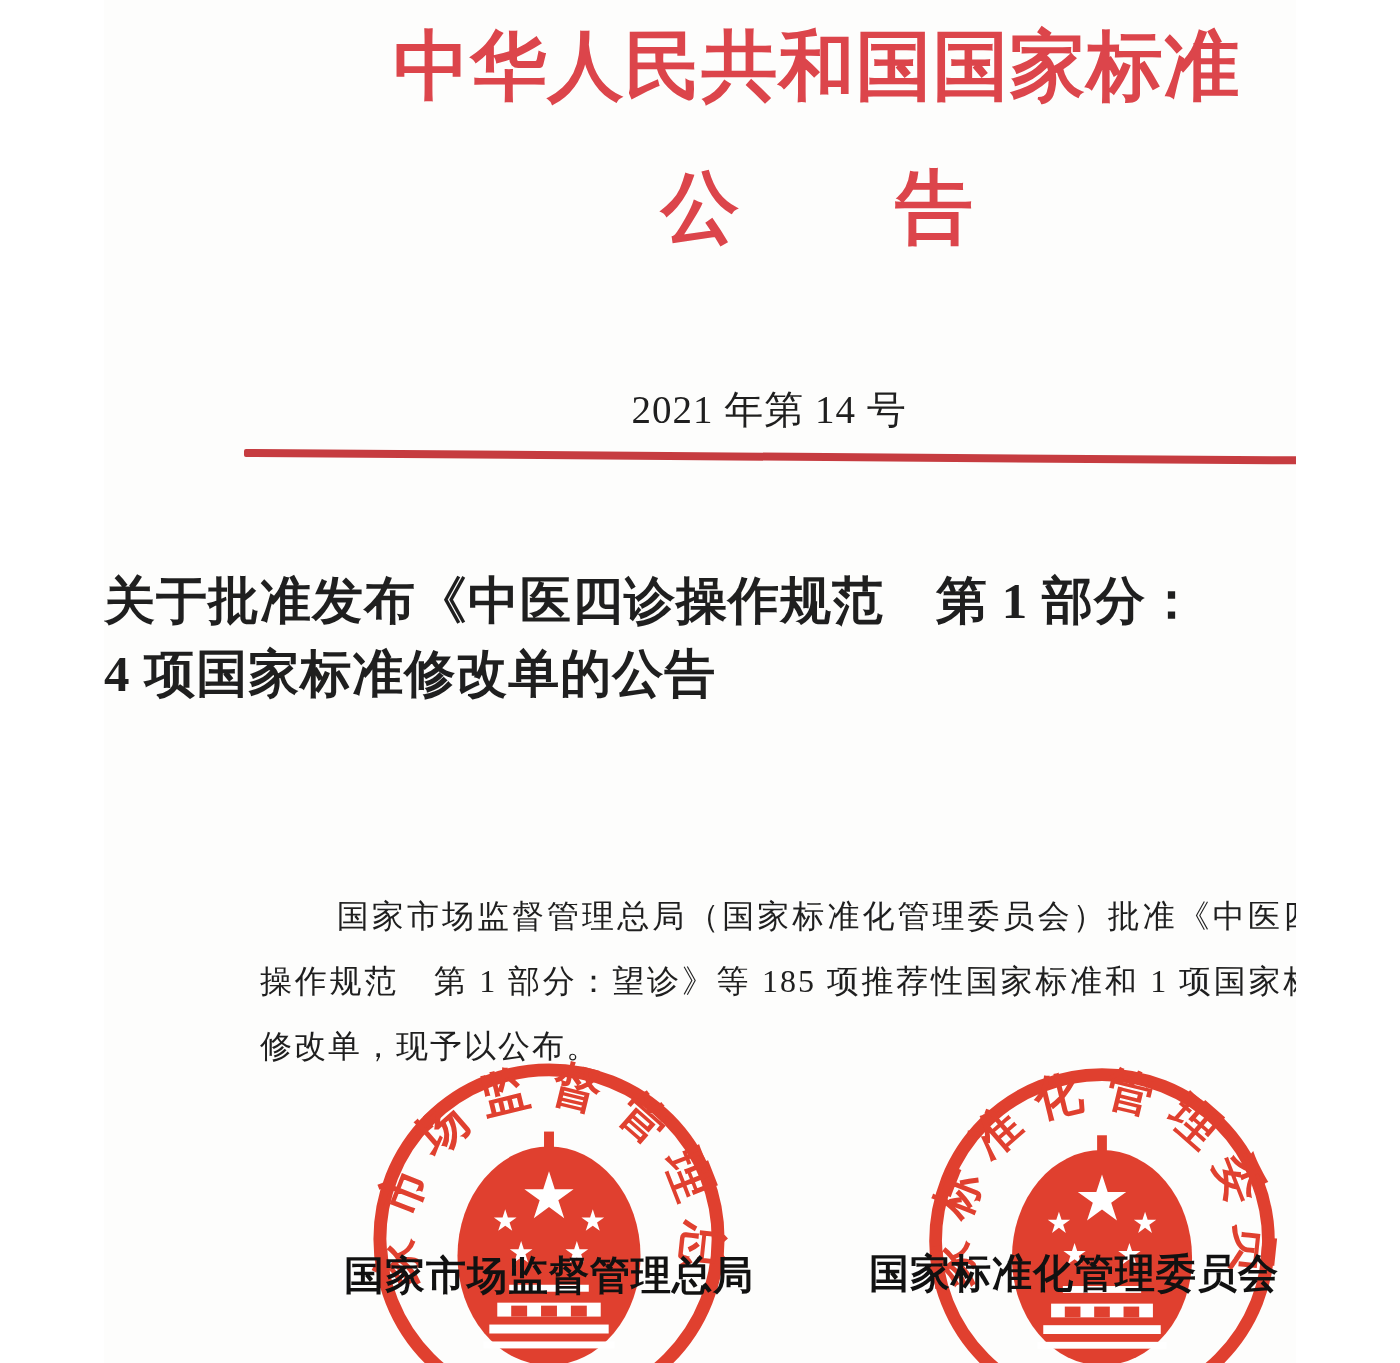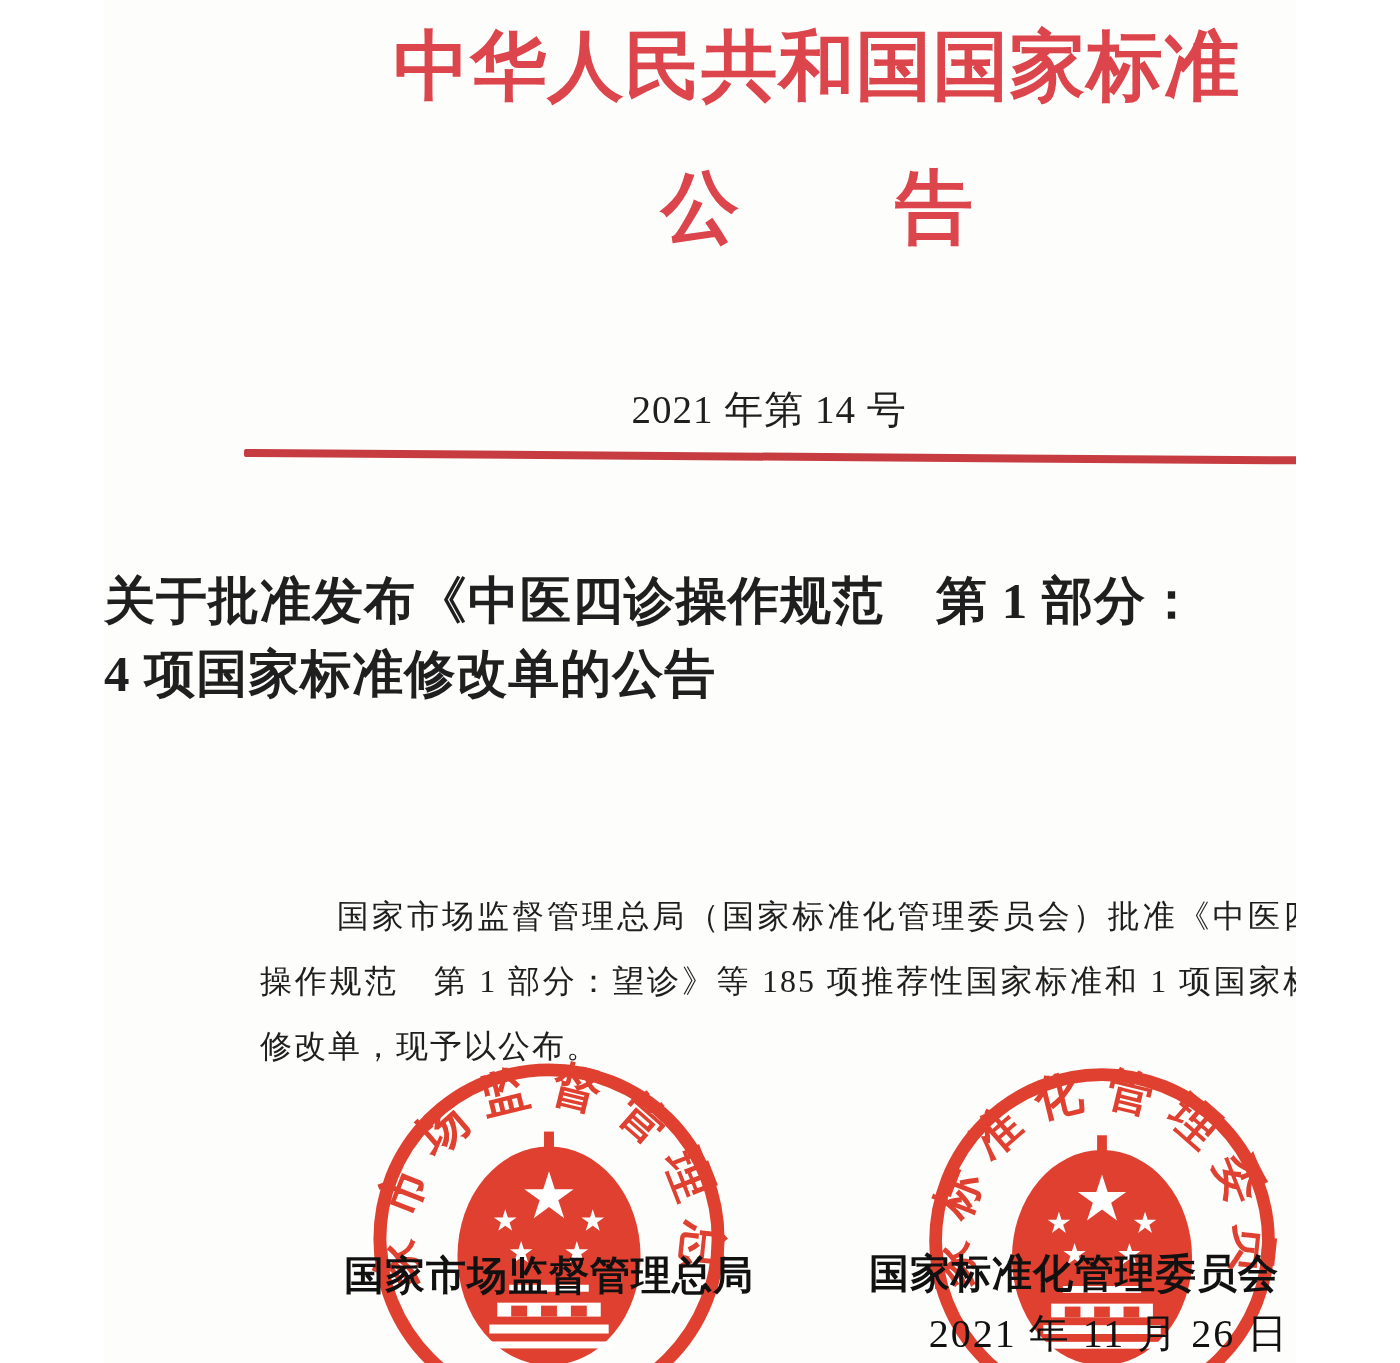--- a/index.html
+++ b/index.html
@@ -160,15 +160,14 @@
         <rect class="emblem-red" x="182" y="257" width="16" height="11"></rect>
         <rect class="emblem-red" x="212" y="257" width="16" height="11"></rect>
         <rect class="emblem-white" x="130" y="276" width="120" height="9"></rect>
         <rect class="emblem-white" x="124" y="293" width="132" height="7"></rect>
       </g>
     </svg>
   </div>
 
   <div class="sig-label sig-label-left">国家市场监督管理总局</div>
   <div class="sig-label sig-label-right">国家标准化管理委员会</div>
-  <div class="issue-date">2021 年 11 月 26 日</div>
 
 </div>
 
 </body></html>

